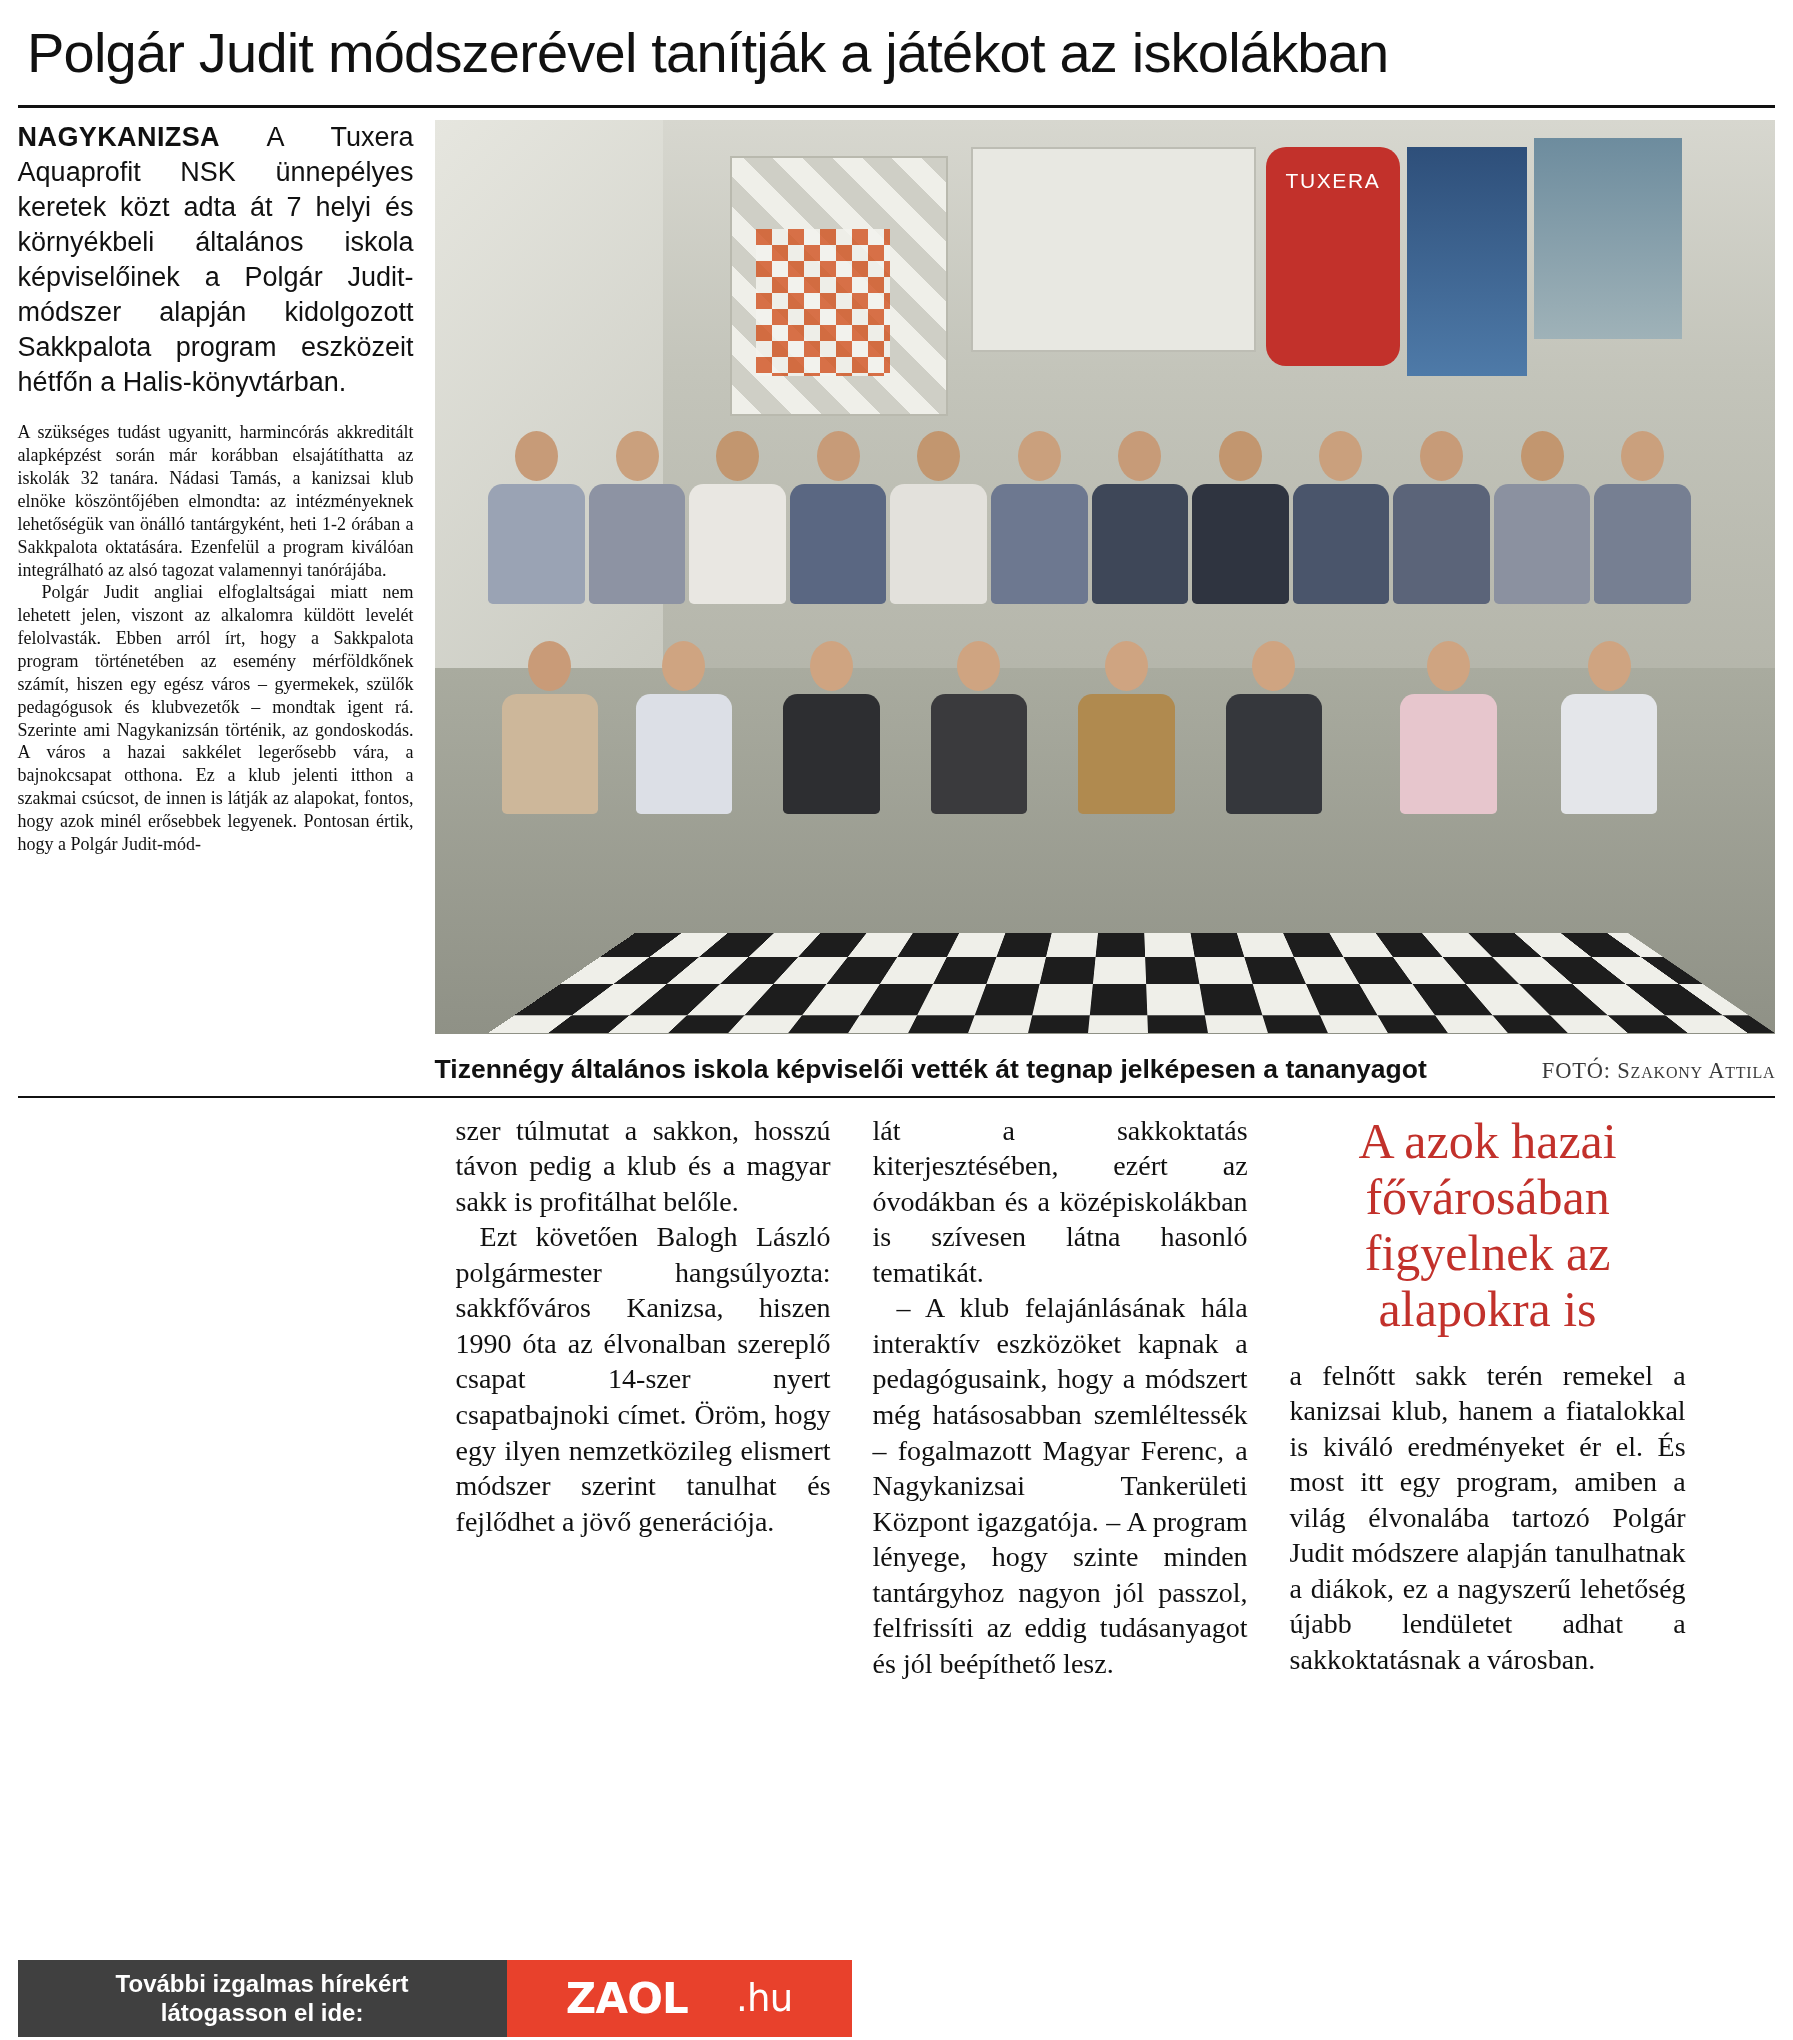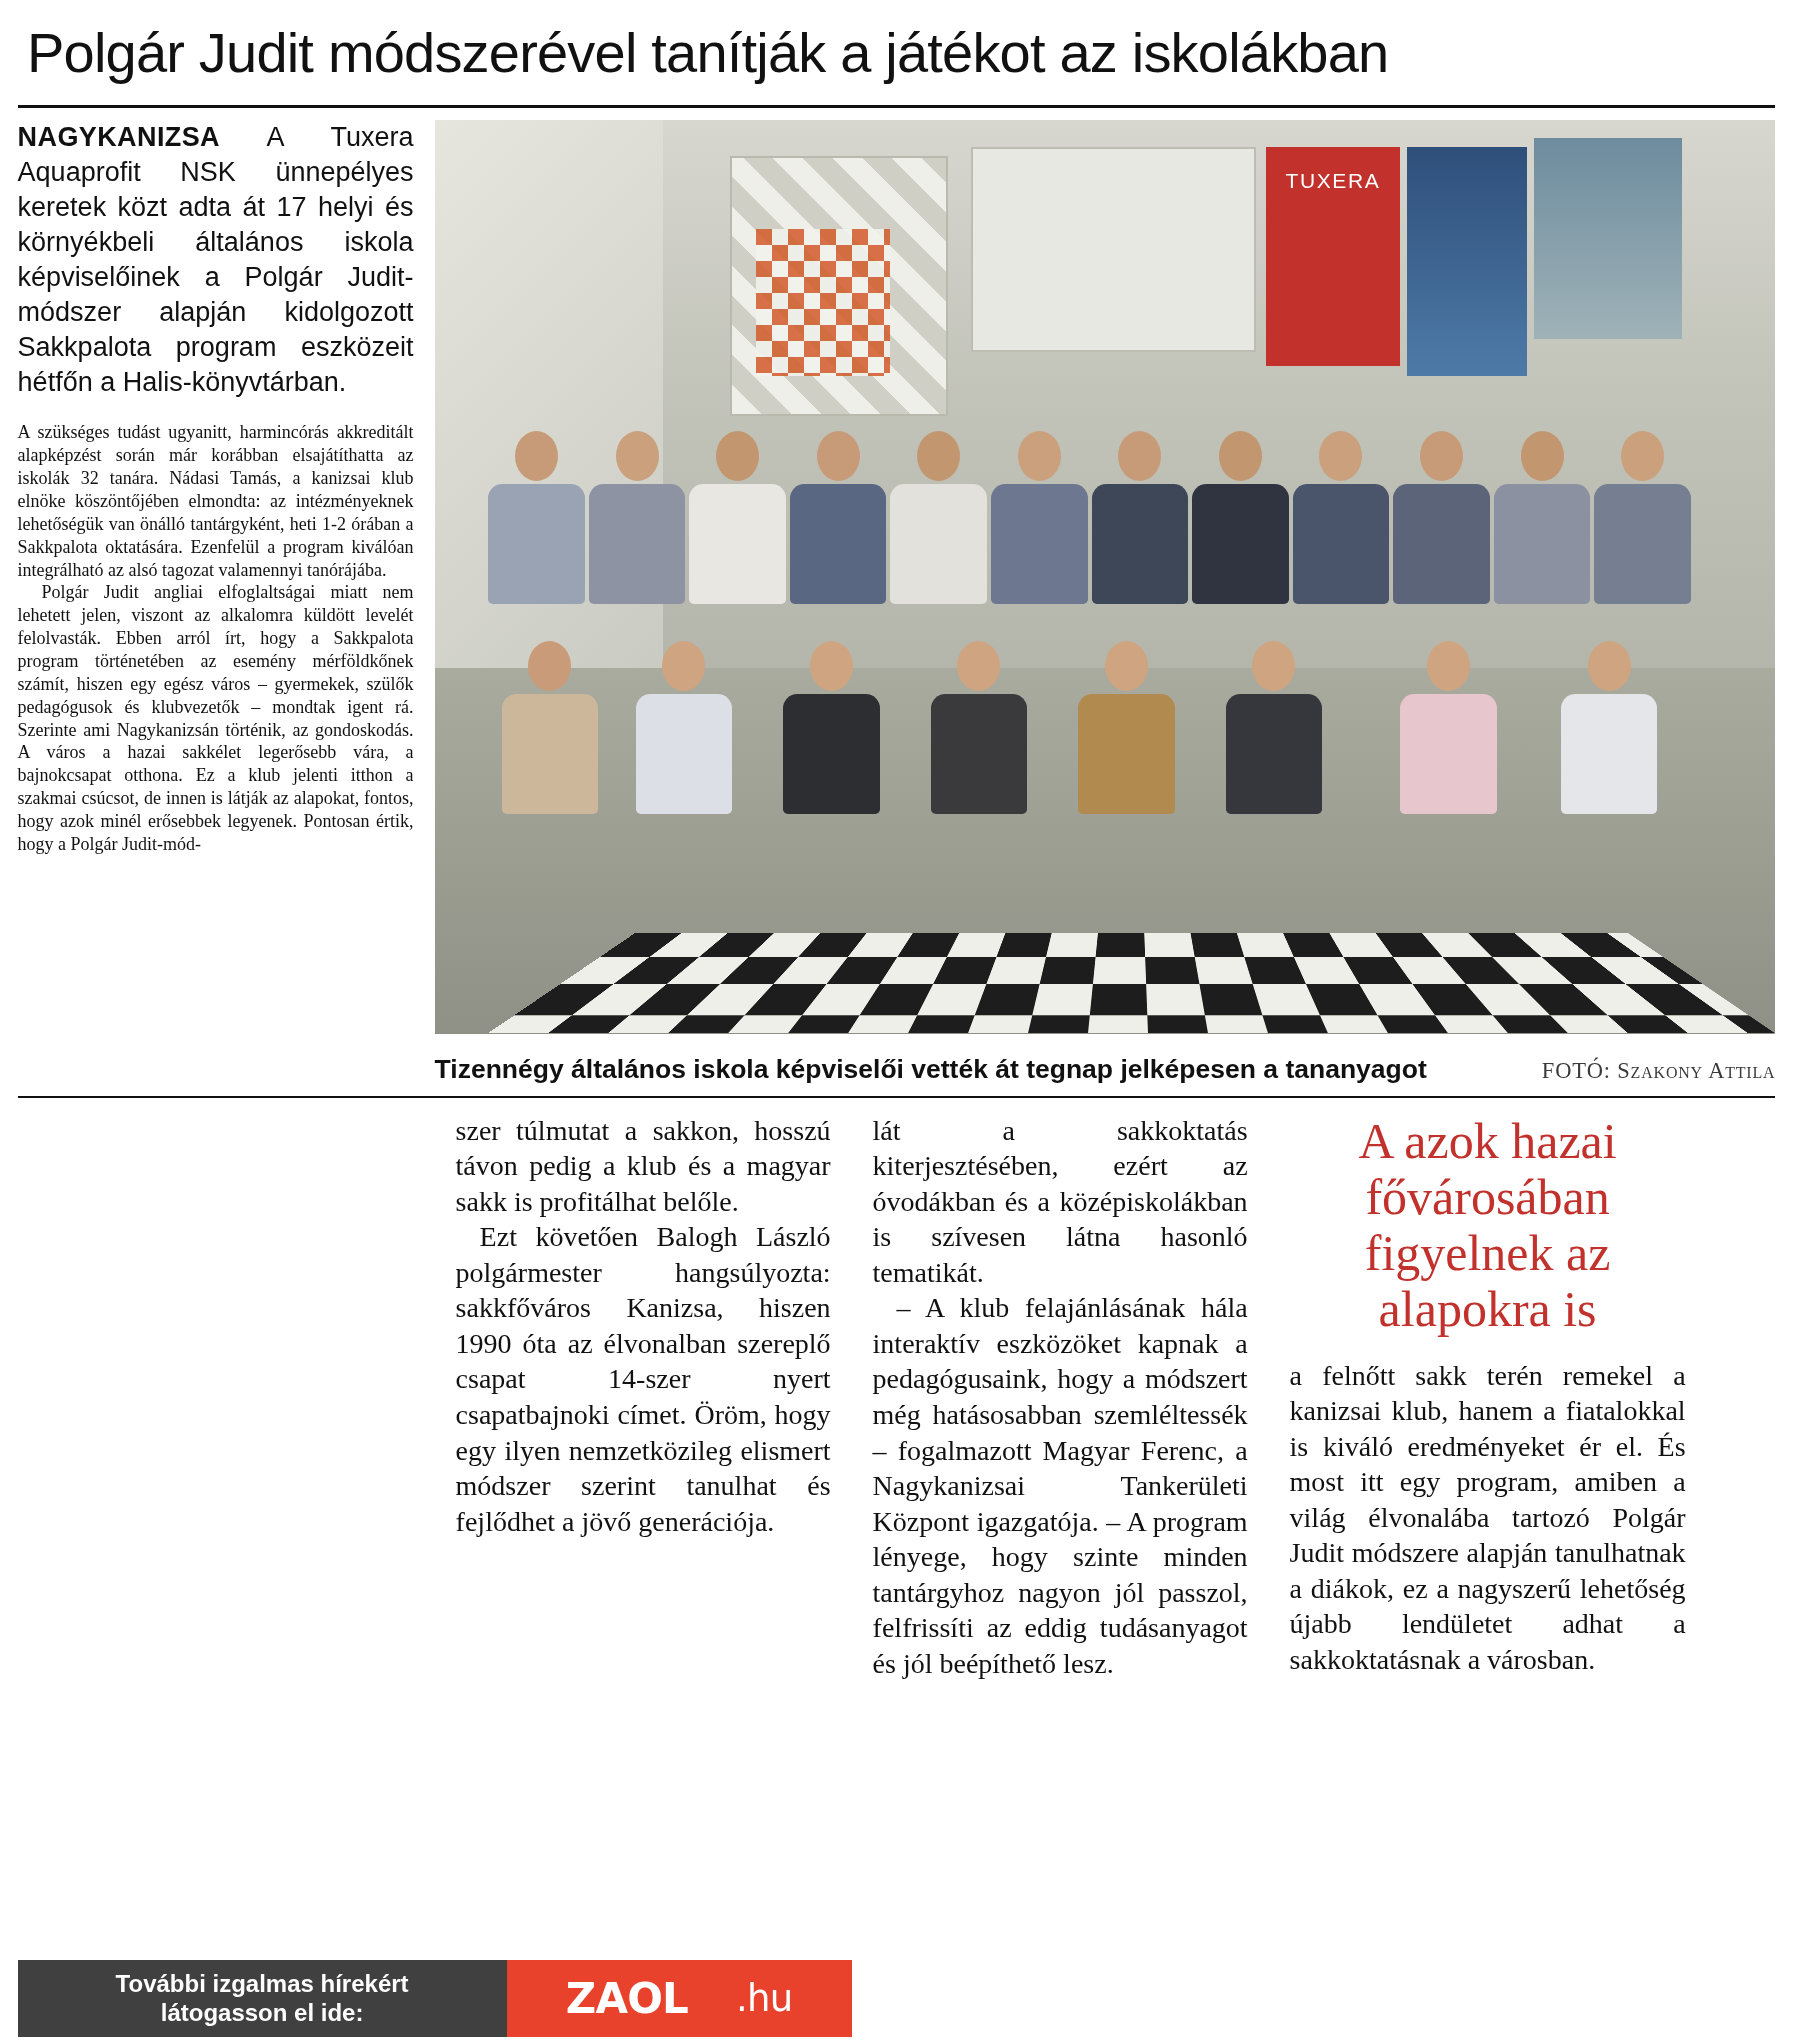--- a/index.html
+++ b/index.html
@@ -117,20 +117,21 @@
       repeating-conic-gradient(#f3f3ee 0% 25%, #d35a2a 0% 50%) 0 0/32px 32px;
     opacity:0.85;
   }
   .photo .poster-center {
     position:absolute; left:40%; top:3%; width:21%; height:22%;
     background:#e8e8e2; border:2.4px solid #bdbdb4;
   }
   .photo .poster-red {
     position:absolute; left:62%; top:3%; width:10%; height:24%;
     background:#c2312b;
+    border-radius:20px;
   }
   .photo .poster-red span {
     position:absolute; top:10%; left:0; right:0; text-align:center;
     color:#fff; font-size:21px; letter-spacing:1.6px; font-family:"Liberation Sans",sans-serif;
   }
   .photo .poster-blue {
     position:absolute; left:72.5%; top:3%; width:9%; height:25%;
     background: linear-gradient(180deg,#2e4f7a,#4e7aa8);
   }
   .photo .poster-right {
@@ -266,21 +267,21 @@
 
 <div class="page">
 
   <h2 class="subhead">Polgár Judit módszerével tanítják a játékot az iskolákban</h2>
 
   <div class="rule-top"></div>
 
   <div class="upper">
 
     <div class="lead-col">
-      <p class="lead"><span class="dateline">NAGYKANIZSA</span><span> A Tuxera Aquaprofit NSK ünnepélyes keretek közt adta át 17 helyi és környékbeli általános iskola képviselőinek a Polgár Judit-módszer alapján kidolgozott Sakkpalota program eszközeit hétfőn a Halis-könyvtárban.</span></p>
+      <p class="lead"><span class="dateline">NAGYKANIZSA</span><span> A Tuxera Aquaprofit NSK ünnepélyes keretek közt adta át 7 helyi és környékbeli általános iskola képviselőinek a Polgár Judit-módszer alapján kidolgozott Sakkpalota program eszközeit hétfőn a Halis-könyvtárban.</span></p>
       <p class="body first">A szükséges tudást ugyanitt, harmincórás akkreditált alapképzést során már korábban elsajátíthatta az iskolák 32 tanára. Nádasi Tamás, a kanizsai klub elnöke köszöntőjében elmondta: az intézményeknek lehetőségük van önálló tantárgyként, heti 1-2 órában a Sakkpalota oktatására. Ezenfelül a program kiválóan integrálható az alsó tagozat valamennyi tanórájába.</p>
       <p class="body">Polgár Judit angliai elfoglaltságai miatt nem lehetett jelen, viszont az alkalomra küldött levelét felolvasták. Ebben arról írt, hogy a Sakkpalota program történetében az esemény mérföldkőnek számít, hiszen egy egész város – gyermekek, szülők pedagógusok és klubvezetők – mondtak igent rá. Szerinte ami Nagykanizsán történik, az gondoskodás. A város a hazai sakkélet legerősebb vára, a bajnokcsapat otthona. Ez a klub jelenti itthon a szakmai csúcsot, de innen is látják az alapokat, fontos, hogy azok minél erősebbek legyenek. Pontosan értik, hogy a Polgár Judit-mód-</p>
     </div>
 
     <div class="photo-wrap">
       <div class="photo">
         <div class="wall"></div>
         <div class="wall-left"></div>
         <div class="banner-left"></div>
         <div class="banner-board"></div>

